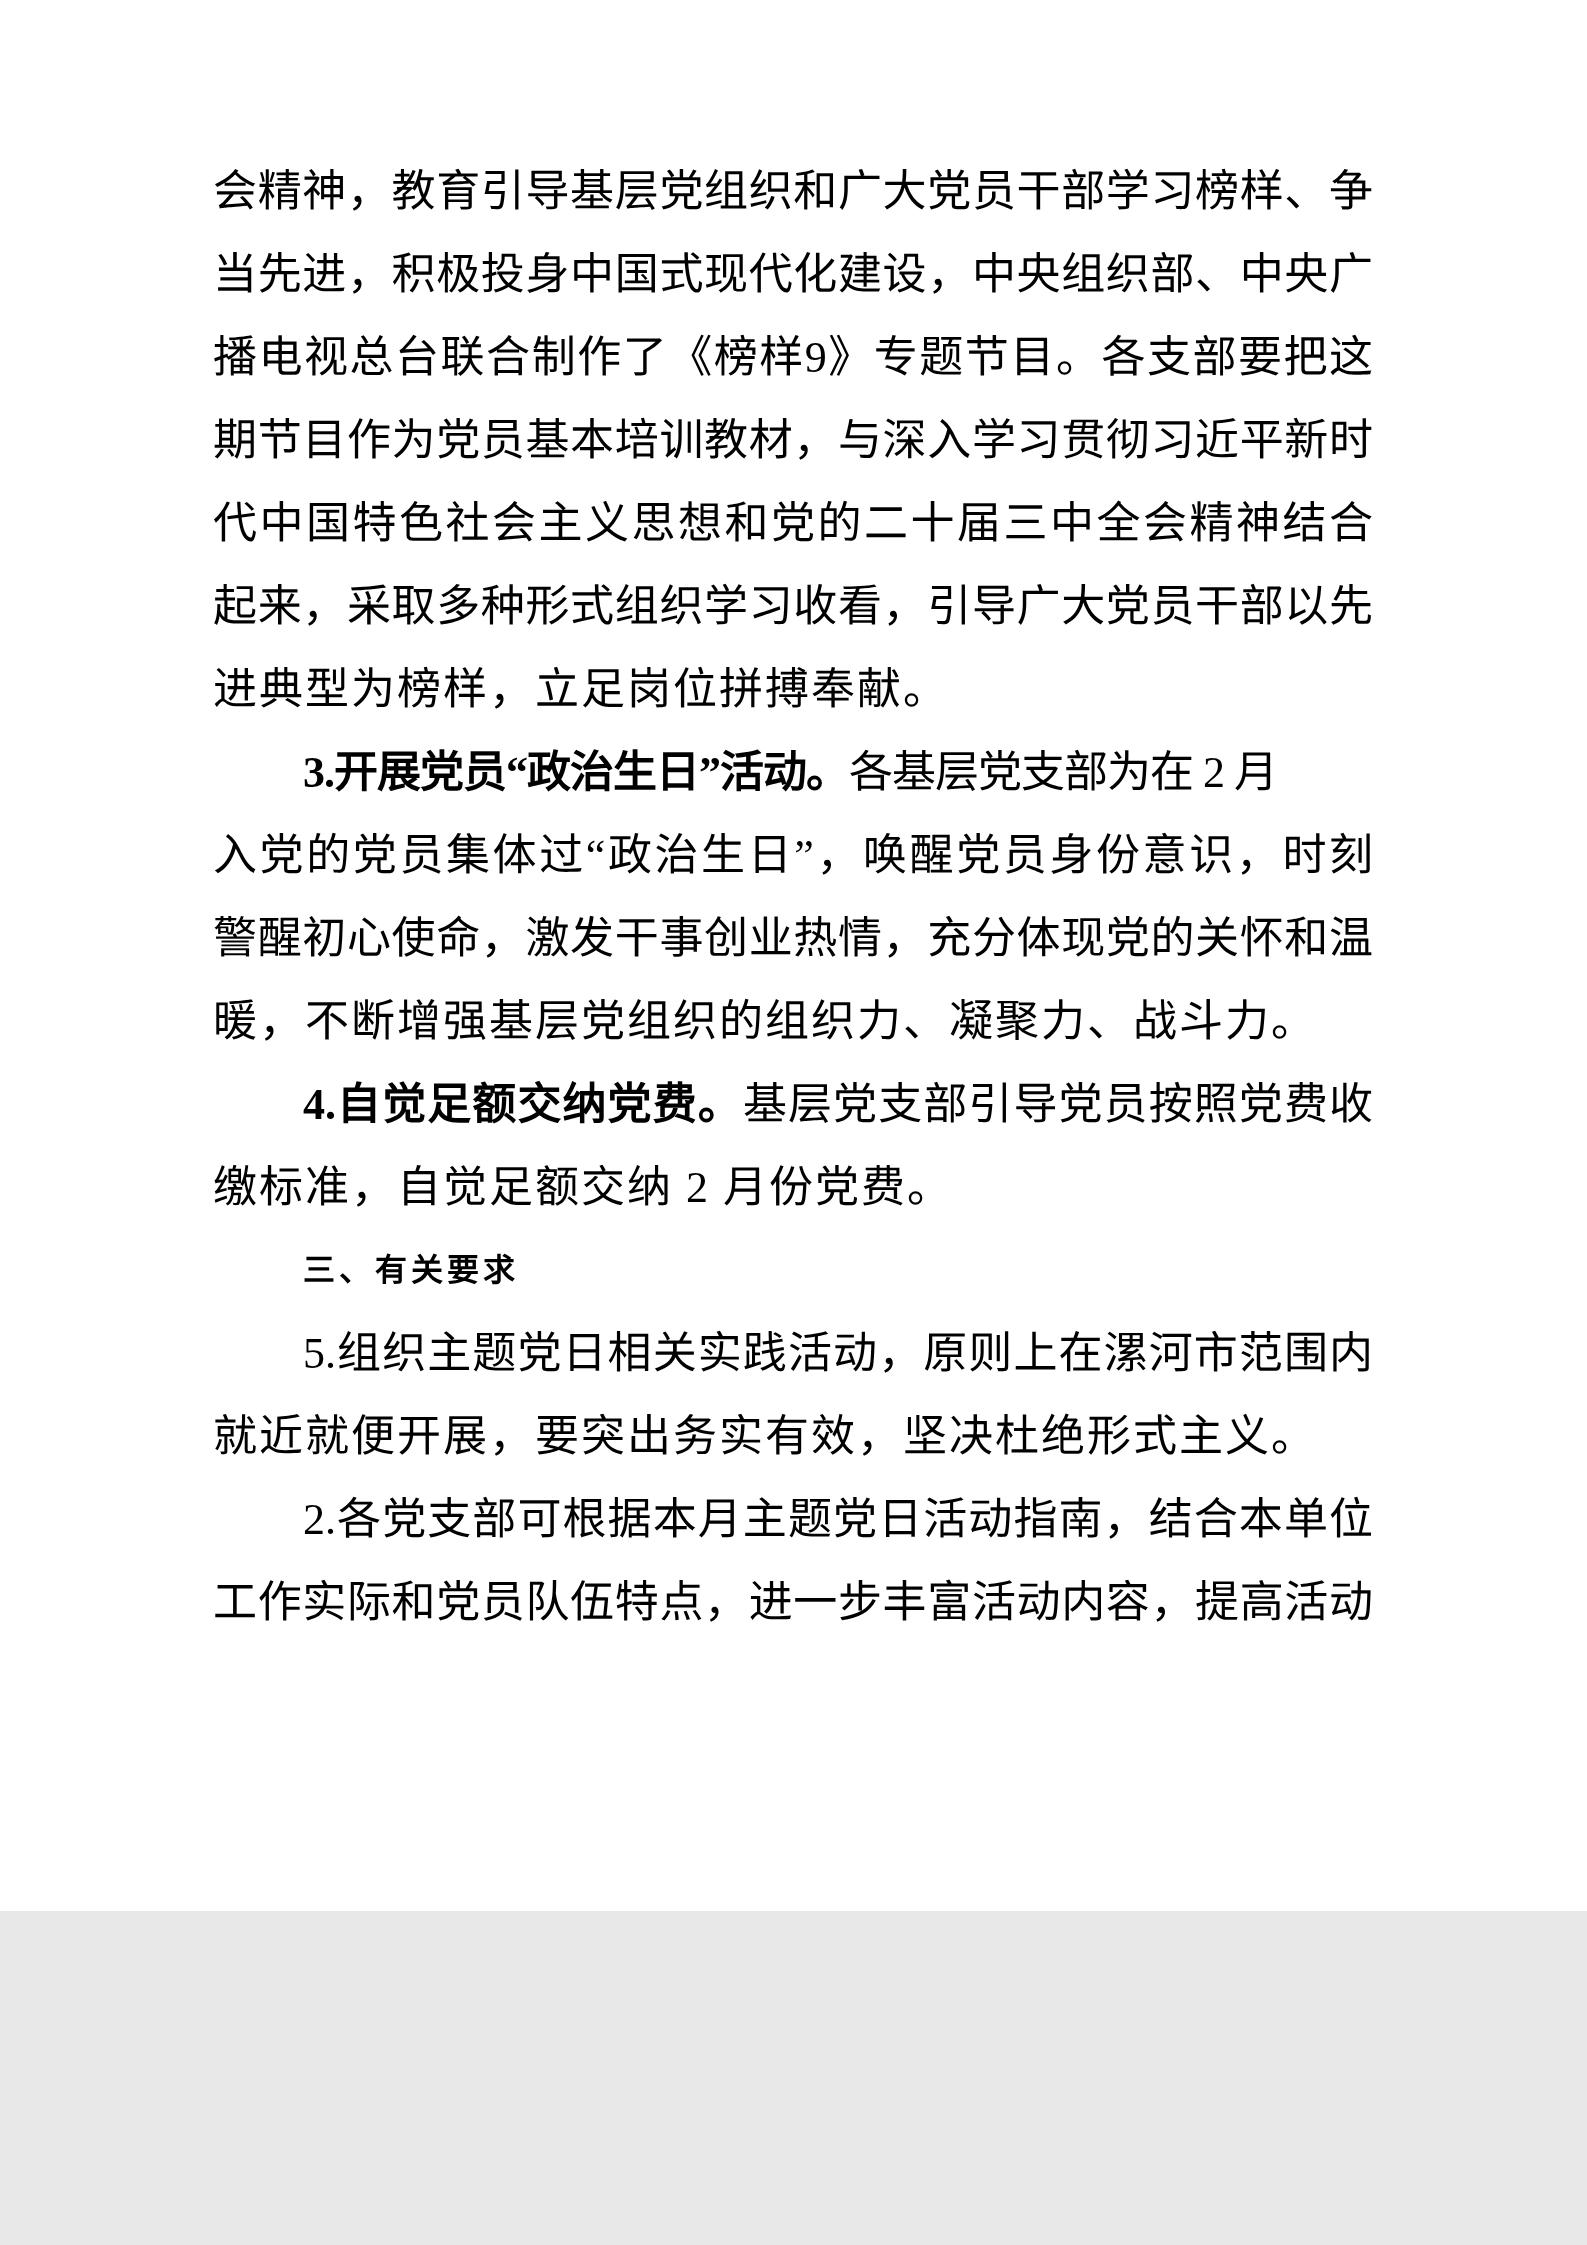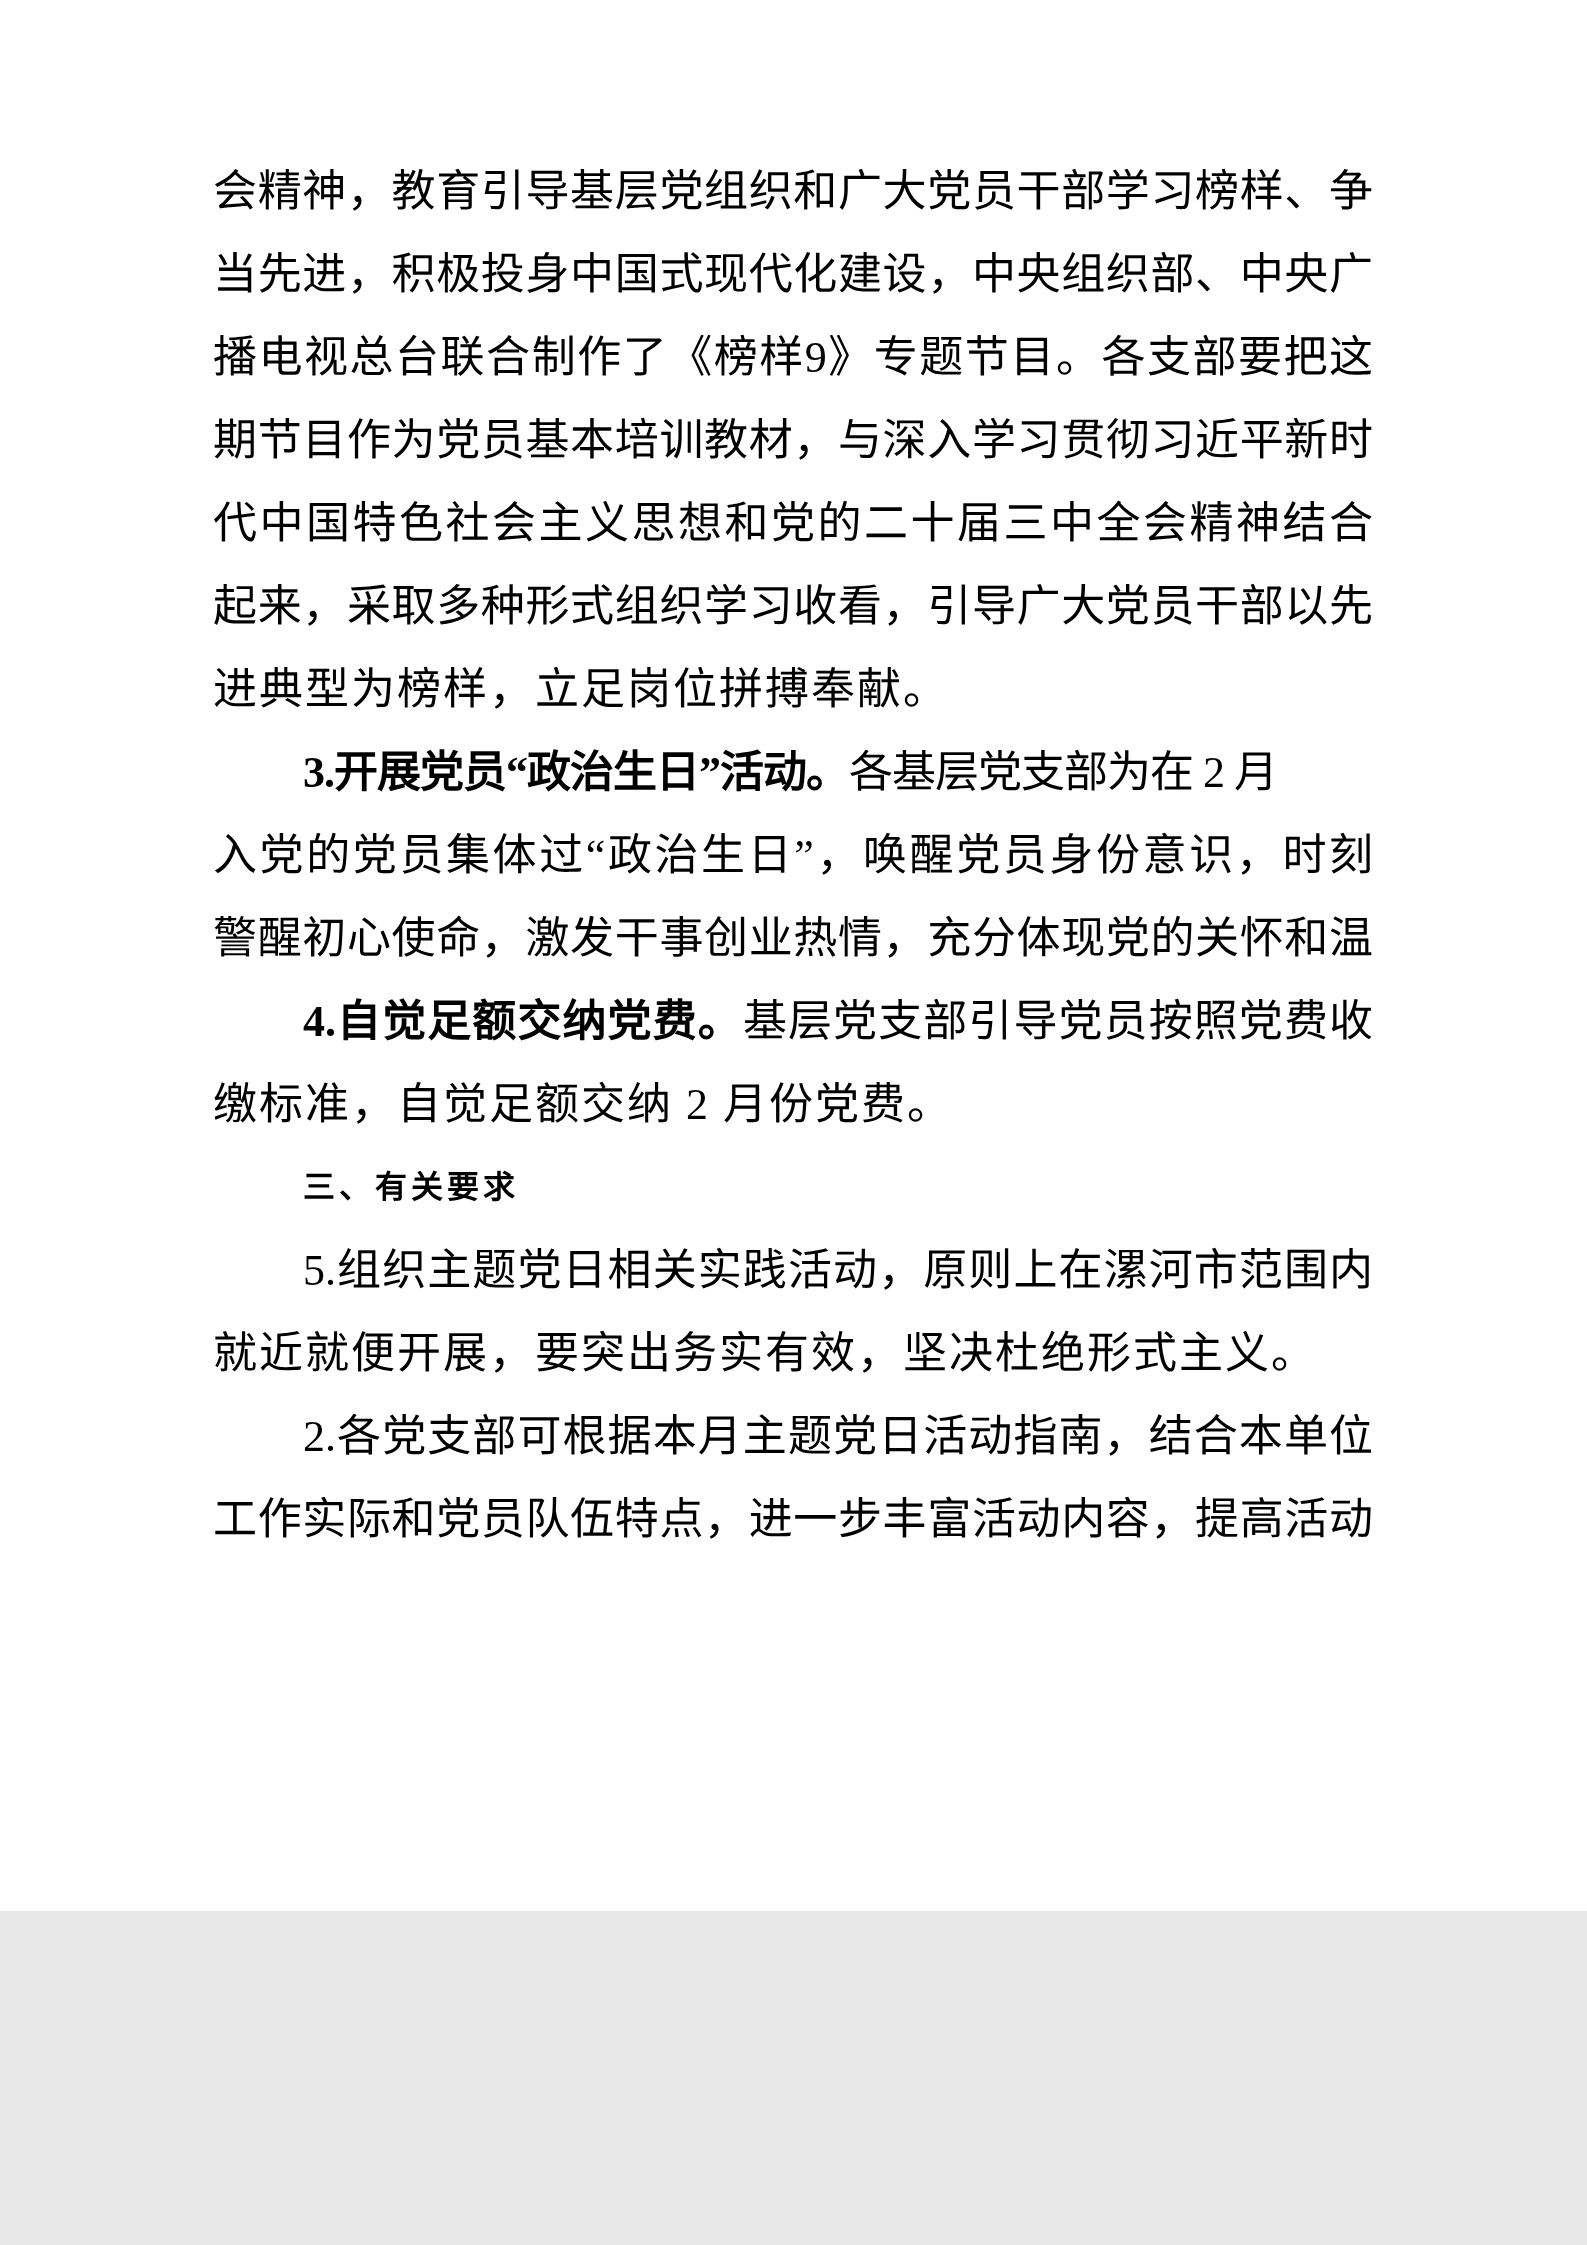--- a/index.html
+++ b/index.html
@@ -72,20 +72,21 @@
         <div class="line fill"><span class="seg">播电视总台联合制作了《榜样9》专题节目。各支部要把这</span></div>
         <div class="line fill"><span class="seg">期节目作为党员基本培训教材，与深入学习贯彻习近平新时</span></div>
         <div class="line fill"><span class="seg">代中国特色社会主义思想和党的二十届三中全会精神结合</span></div>
         <div class="line fill"><span class="seg">起来，采取多种形式组织学习收看，引导广大党员干部以先</span></div>
         <div class="line"><span class="seg">进典型为榜样，立足岗位拼搏奉献。</span></div>
       </div>
       <div class="paragraph">
         <div class="line indent squeeze"><span class="seg bold">3.开展党员“政治生日”活动。</span><span class="seg">各基层党支部为在 2 月</span></div>
         <div class="line fill"><span class="seg">入党的党员集体过“政治生日”，唤醒党员身份意识，时刻</span></div>
         <div class="line fill"><span class="seg">警醒初心使命，激发干事创业热情，充分体现党的关怀和温</span></div>
+        <div class="line"><span class="seg">暖，不断增强基层党组织的组织力、凝聚力、战斗力。</span></div>
       </div>
       <div class="paragraph">
         <div class="line indent fill"><span class="seg bold">4.自觉足额交纳党费。</span><span class="seg">基层党支部引导党员按照党费收</span></div>
         <div class="line"><span class="seg">缴标准，自觉足额交纳 2 月份党费。</span></div>
       </div>
       <div class="paragraph heading">
         <div class="line indent"><span class="seg bold">三、有关要求</span></div>
       </div>
       <div class="paragraph">
         <div class="line indent fill"><span class="seg">5.组织主题党日相关实践活动，原则上在漯河市范围内</span></div>

